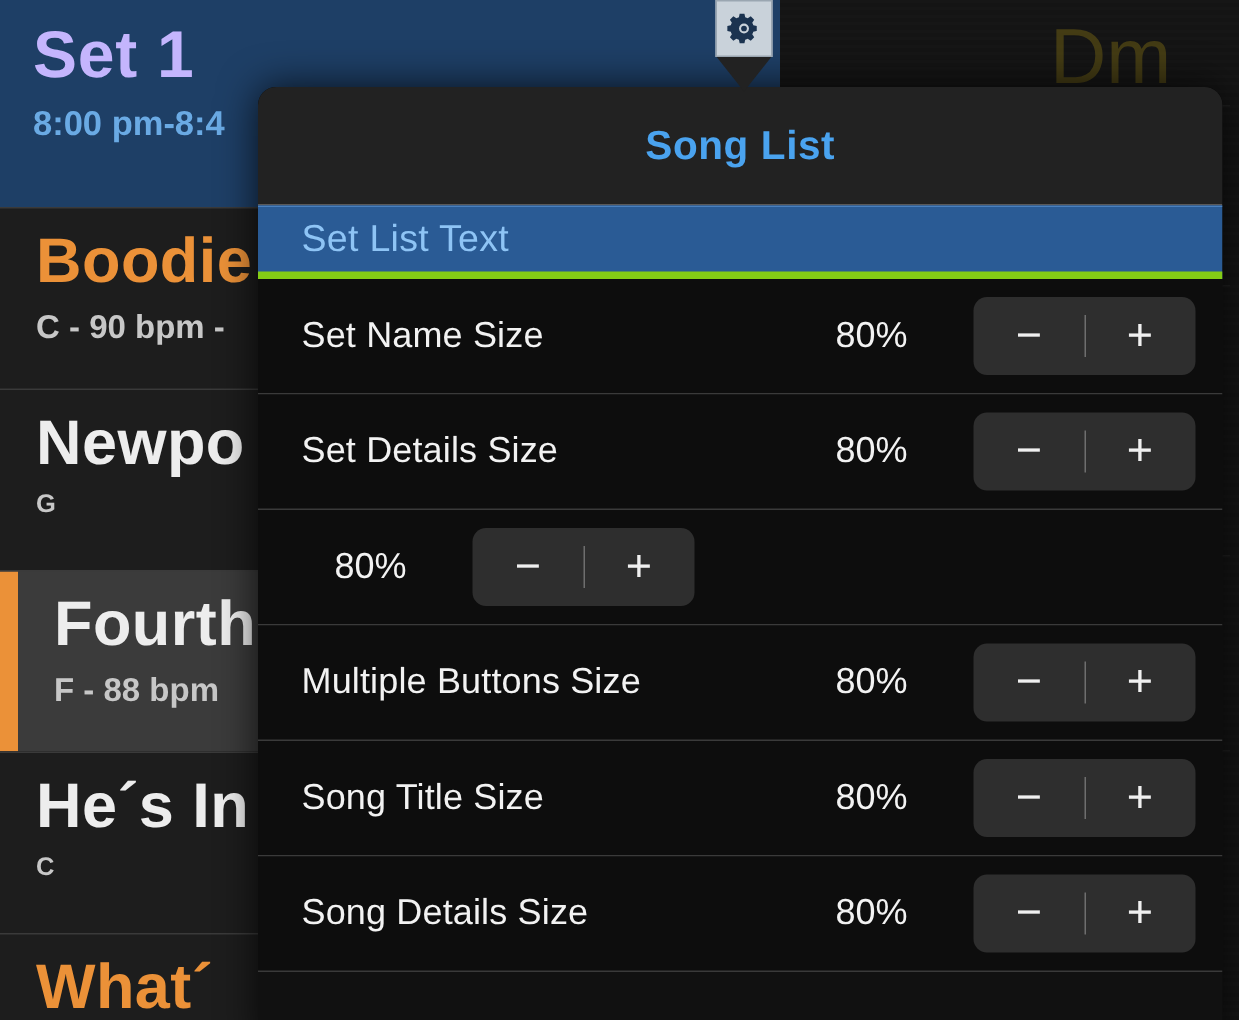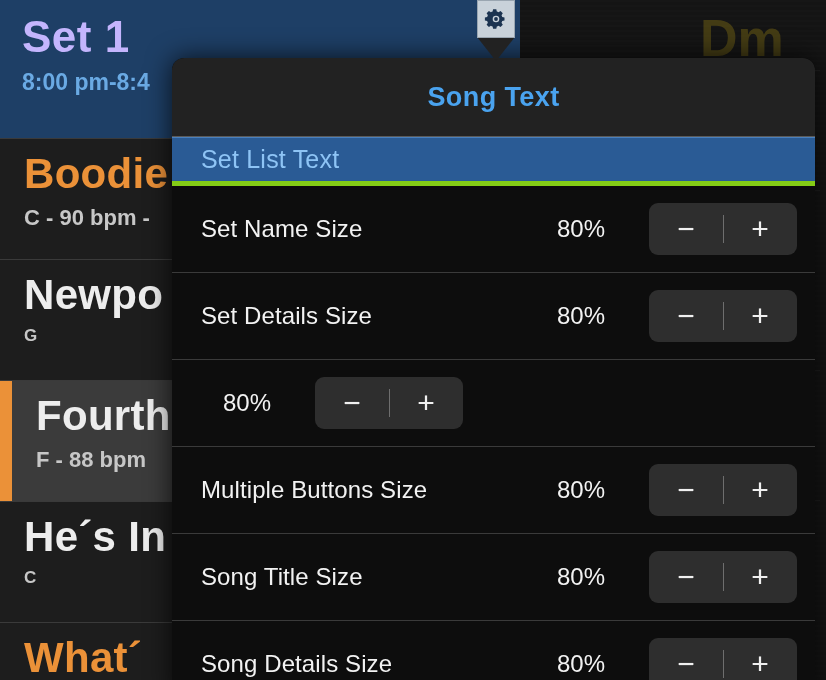--- a/index.html
+++ b/index.html
@@ -28,21 +28,21 @@
     background:
       repeating-linear-gradient(
         to bottom,
         #161616 0px, #161616 2px,
         #141414 2px, #141414 5px
       );
   }
   .chord-glyph {
     position: absolute;
     font-family: "Liberation Sans", sans-serif;
-    font-weight: 700;
+    font-weight: 400;
     color: #6b5c14;
     opacity: .55;
     user-select: none;
     white-space: nowrap;
   }
   .chord-dm   { left: 700px; top: 8px;  font-size: 52px; }
   .chord-g2   { left: 640px; top: 108px; font-size: 52px; color:#555; opacity:.3;}
   .chord-c2   { left: 690px; top: 300px; font-size: 50px; opacity:.30; }
   .chord-e2   { left: 700px; top: 420px; font-size: 48px; opacity:.22; color:#4a4a4a;}
   .chord-a2   { left: 680px; top: 520px; font-size: 48px; opacity:.28; }
@@ -186,21 +186,21 @@
   }
   .section-header-label {
     font-size: 25px;
     font-weight: 400;
     color: #8ec4f5;
     letter-spacing: .2px;
   }
 
   .setting-row {
     position: relative;
-    height: 87px;
+    height: 77px;
     background: #0d0d0d;
     border-bottom: 1px solid #3a3a3a;
     display: flex;
     align-items: center;
     padding: 0 18px 0 29px;
   }
   .setting-label {
     flex: 1;
     font-size: 24px;
     font-weight: 400;
@@ -308,21 +308,21 @@
         <path fill="#1b3350" d="M20.5 13.6v-3.2l-2.3-.5a6.6 6.6 0 0 0-.7-1.7l1.3-2-2.3-2.3-2 1.3a6.6 6.6 0 0 0-1.7-.7L12.3 2.2H9.1L8.6 4.5a6.6 6.6 0 0 0-1.7.7l-2-1.3-2.3 2.3 1.3 2a6.6 6.6 0 0 0-.7 1.7l-2.3.5v3.2l2.3.5c.16.6.4 1.17.7 1.7l-1.3 2 2.3 2.3 2-1.3c.53.3 1.1.54 1.7.7l.5 2.3h3.2l.5-2.3c.6-.16 1.17-.4 1.7-.7l2 1.3 2.3-2.3-1.3-2c.3-.53.54-1.1.7-1.7l2.1-.5z"></path>
         <circle cx="12" cy="12" r="3.3" fill="#c9d2da"></circle>
         <circle cx="12" cy="12" r="1.9" fill="#1b3350"></circle>
       </svg>
     </span>
   </div>
 
   <div class="dialog">
 
     <div class="dialog-header">
-      <div class="dialog-title">Song Text</div>
+      <div class="dialog-title">Song List</div>
     </div>
 
     <div class="section-header">
       <div class="section-header-label">Set List Text</div>
     </div>
 
     <div class="setting-row">
       <div class="setting-label">Set Name Size</div>
       <div class="setting-value">80%</div>
       <div class="stepper">

